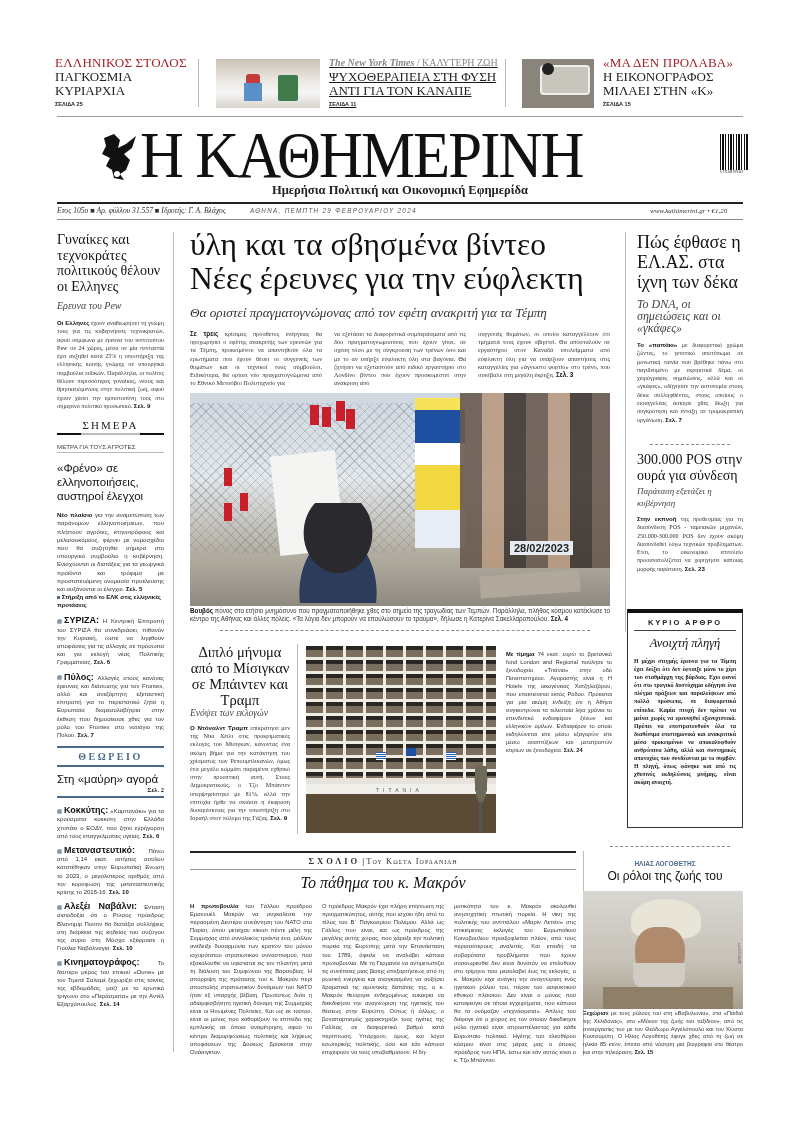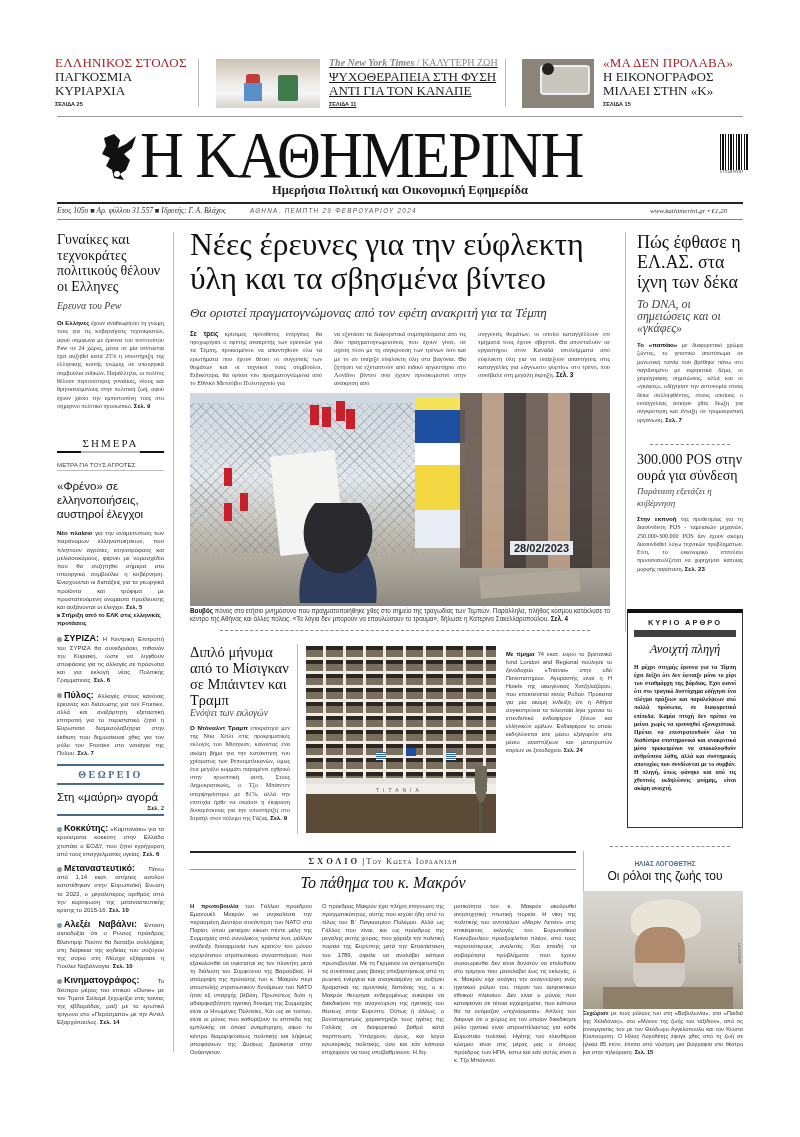--- a/index.html
+++ b/index.html
@@ -82,21 +82,21 @@
 <div class="abs" style="left:57px;top:232px;width:107px;">
   <div>
     <div class="serif" style="font-size:14px;line-height:15.5px;color:#111;">Γυναίκες και τεχνοκράτες πολιτικούς θέλουν οι Ελληνες</div>
     <div class="serif" style="font-size:10px;font-style:italic;margin-top:6px;color:#444;">Ερευνα του Pew</div>
     <div class="body-serif" style="margin-top:8px;font-size:6.1px;line-height:8.3px;">
       <span class="b sans">Οι Ελληνες</span><span> έχουν αναθεωρήσει τη γνώμη τους για τις κυβερνήσεις τεχνοκρατών, αφού σύμφωνα με έρευνα του ινστιτούτου Pew σε 24 χώρες, μέσα σε μία πενταετία έχει αυξηθεί κατά 25% η υποστήριξη της ελληνικής κοινής γνώμης σε υπουργικά συμβούλια ειδικών. Παράλληλα, οι πολίτες θέλουν περισσότερες γυναίκες, νέους και θρησκευόμενους στην πολιτική ζωή, αφού έχουν χάσει την εμπιστοσύνη τους στο σημερινό πολιτικό προσωπικό.</span>
       <span class="pgref sans">Σελ. 9</span>
     </div>
   </div>
 
-  <div style="margin-top:27px;position:relative;height:18px;">
+  <div style="margin-top:9px;position:relative;height:18px;">
     <div style="position:absolute;left:0;right:0;bottom:2px;height:2px;background:linear-gradient(90deg,#111 0 22%,#bbb 22% 78%,#111 78% 100%);"></div>
     <div class="serif" style="text-align:center;font-size:11px;letter-spacing:2px;color:#222;">ΣΗΜΕΡΑ</div>
   </div>
   <div class="sans" style="margin-top:6px;font-size:6.2px;color:#444;border-bottom:1px solid #bbb;padding-bottom:2px;">ΜΕΤΡΑ ΓΙΑ ΤΟΥΣ ΑΓΡΟΤΕΣ</div>
   <div>
     <div class="sans" style="margin-top:8px;font-size:11.5px;line-height:14px;color:#111;">«Φρένο» σε ελληνοποιήσεις, αυστηροί έλεγχοι</div>
     <div class="body-text" style="margin-top:8px;font-size:6px;line-height:8.2px;">
       <span class="b">Νέο πλαίσιο</span><span> για την αναμετώπιση των παράνομων ελληνοποιήσεων, που πλήττουν αγρότες, κτηνοτρόφους και μελισσοκόμους, φέρνει με νομοσχέδιο που θα συζητηθεί σήμερα στο υπουργικό συμβούλιο η κυβέρνηση. Ενισχύονται οι διατάξεις για τα γεωργικά προϊόντα και τρόφιμα με προστατευόμενη ονομασία προέλευσης και αυξάνονται οι έλεγχοι.</span>
       <span class="pgref">Σελ. 5</span>
     </div>
@@ -136,22 +136,22 @@
     <span class="pgref">Σελ. 10</span>
   </div>
   <div class="body-text bullet-item" style="font-size:6px;line-height:8.2px;">
     <span class="bullet-dot"></span><span class="bullet-title">Κινηματογράφος:</span><span> Το δεύτερο μέρος του επικού «Dune» με τον Τιμοτέ Σαλαμέ ξεχωρίζει στις ταινίες της εβδομάδας, μαζί με το ερωτικό τρίγωνο στο «Περάσματα» με την Αντέλ Εξαρχόπουλος.</span>
     <span class="pgref">Σελ. 14</span>
   </div>
 </div>
 <div class="vline" style="left:173px;top:232px;height:820px;"></div>
 
 <div class="abs" style="left:190px;top:228px;width:420px;">
+  <div class="serif" style="font-size:31.5px;line-height:34px;color:#111;white-space:nowrap;">ύλη και τα σβησμένα βίντεο</div>
   <div class="serif" style="font-size:31.5px;line-height:34px;color:#111;white-space:nowrap;">Νέες έρευνες για την εύφλεκτη</div>
-  <div class="serif" style="font-size:31.5px;line-height:34px;color:#111;white-space:nowrap;">ύλη και τα σβησμένα βίντεο</div>
   <div class="serif" style="margin-top:9px;font-size:13.2px;font-style:italic;color:#333;white-space:nowrap;">Θα οριστεί πραγματογνώμονας από τον εφέτη ανακριτή για τα Τέμπη</div>
   <div style="display:flex;gap:12px;margin-top:9px;">
     <div class="body-serif" style="flex:1;font-size:6.3px;line-height:8.2px;">
       <span class="b sans">Σε τρεις</span><span> κρίσιμες πρόσθετες ενέργειες θα προχωρήσει ο εφέτης ανακριτής των ερευνών για τα Τέμπη, προκειμένου να απαντηθούν όλα τα ερωτήματα που έχουν θέσει οι συγγενείς των θυμάτων και οι τεχνικοί τους σύμβουλοι. Ειδικότερα, θα ορίσει νέο πραγματογνώμονα από το Εθνικό Μετσόβιο Πολυτεχνείο για</span>
     </div>
     <div class="body-serif" style="flex:1;font-size:6.3px;line-height:8.2px;">να εξετάσει τα διαφορετικά συμπεράσματα από τις δύο πραγματογνωμοσύνες που έχουν γίνει, σε σχέση τόσο με τη σύγκρουση των τρένων όσο και με το αν υπήρξε εύφλεκτη ύλη στα βαγόνια. Θα ζητήσει να εξεταστούν από ειδικό εργαστήριο στο Λονδίνο βίντεο που έχουν προσκομιστεί στην ανάκριση από</div>
     <div class="body-serif" style="flex:1;font-size:6.3px;line-height:8.2px;">
       <span>συγγενείς θυμάτων, οι οποίοι καταγγέλλουν ότι τμήματά τους έχουν σβηστεί. Θα αποσταλούν σε εργαστήριο στον Καναδά υπολείμματα από εύφλεκτη ύλη για να υπάρξουν απαντήσεις στις καταγγελίες για «άγνωστο φορτίο» στο τρένο, που συνέβαλε στη μεγάλη έκρηξη.</span> <span class="pgref sans">Σελ. 3</span>
     </div>
   </div>
@@ -174,21 +174,21 @@
   <div class="abs" style="left:290px;top:180px;width:100px;height:22px;background:#b0a89a;transform:rotate(-4deg);"></div>
 
 </div>
 <div class="abs body-text" style="left:190px;top:607px;width:420px;font-size:6.3px;line-height:8.4px;">
   <span class="b">Βουβός</span><span> πόνος στο ετήσιο μνημόσυνο που πραγματοποιήθηκε χθες στο σημείο της τραγωδίας των Τεμπών. Παράλληλα, πλήθος κόσμου κατέκλυσε το κέντρο της Αθήνας και άλλες πόλεις. «Τα λόγια δεν μπορούν να επουλώσουν το τραύμα», δήλωσε η Κατερίνα Σακελλαροπούλου.</span>
   <span class="pgref">Σελ. 4</span>
 </div>
 <div class="hline" style="left:220px;top:630px;width:370px;height:0;border-top:1px dashed #888;background:none;"></div>
 
 <div class="abs" style="left:190px;top:644px;width:100px;">
-  <div class="serif" style="font-size:14.5px;line-height:16px;color:#111;">Διπλό μήνυμα από το Μίσιγκαν σε Μπάιντεν και Τραμπ</div>
+  <div class="serif" style="font-size:14.5px;line-height:16px;color:#111;text-align:center;">Διπλό μήνυμα από το Μίσιγκαν σε Μπάιντεν και Τραμπ</div>
   <div class="serif" style="font-size:9.5px;font-style:italic;color:#444;">Ενόψει των εκλογών</div>
   <div class="body-serif" style="margin-top:6px;font-size:6.2px;line-height:8.2px;">
     <span class="b sans">Ο Ντόναλντ Τραμπ</span><span> επικράτησε μεν της Νίκι Χέιλι στις προκριματικές εκλογές του Μίσιγκαν, κάνοντας ένα ακόμη βήμα για την κατάκτηση του χρίσματος των Ρεπουμπλικανών, όμως ένα μεγάλο κομμάτι παραμένει εχθρικό στην προοπτική αυτή. Στους Δημοκρατικούς, ο Τζο Μπάιντεν υπερψηφίστηκε με 81%, αλλά την επιτυχία ήρθε να σκιάσει η έκφραση δυσαρέσκειας για την υποστήριξη στο Ισραήλ στον πόλεμο της Γάζας.</span>
     <span class="pgref sans">Σελ. 9</span>
   </div>
 </div>
 <div class="vline" style="left:297px;top:644px;height:190px;"></div>
 
 <div class="photo" style="left:306px;top:646px;width:190px;height:187px;background:#e6e3dc;">
   <div class="abs" style="left:0;top:0;width:190px;height:132px;background:repeating-linear-gradient(180deg,#2a2722 0 4px,#7a6e5e 4px 11px,#efece4 11px 14px),#ddd;"></div>
@@ -238,21 +238,21 @@
 <div class="abs" style="left:637px;top:452px;width:106px;">
   <div class="serif" style="font-size:14px;line-height:16px;color:#111;">300.000 POS στην ουρά για σύνδεση</div>
   <div class="serif" style="margin-top:1px;font-size:9px;line-height:12px;font-style:italic;color:#444;">Παράταση εξετάζει η κυβέρνηση</div>
   <div class="body-serif" style="margin-top:6px;font-size:6.1px;line-height:8.3px;">
     <span class="b sans">Στην εκπνοή</span><span> της προθεσμίας για τη διασύνδεση POS - ταμειακών μηχανών, 250.000-300.000 POS δεν έχουν ακόμη διασυνδεθεί λόγω τεχνικών προβλημάτων. Ετσι, το οικονομικό επιτελείο προσανατολίζεται να χορηγήσει κάποιας μορφής παράταση.</span>
     <span class="pgref sans">Σελ. 23</span>
   </div>
 </div>
 
 <div class="abs" style="left:627px;top:609px;width:116px;height:219px;border:1px solid #333;border-top:4px solid #111;padding:5px 6px;">
-  <div class="sans" style="text-align:center;font-size:7.5px;font-weight:bold;letter-spacing:2px;color:#222;border-bottom:7px solid #404040;padding-bottom:3px;">ΚΥΡΙΟ ΑΡΘΡΟ</div>
+  <div class="sans" style="text-align:center;font-size:7.5px;font-weight:bold;letter-spacing:2px;color:#222;border-bottom:1px solid #404040;padding-bottom:3px;">ΚΥΡΙΟ ΑΡΘΡΟ</div>
   <div class="serif" style="margin-top:5px;text-align:center;font-size:12.5px;font-style:italic;color:#111;">Ανοιχτή πληγή</div>
   <div class="body-serif" style="margin-top:6px;font-size:5.9px;line-height:8.1px;font-weight:bold;color:#222;">Η μέχρι στιγμής έρευνα για τα Τέμπη έχει δείξει ότι δεν έφταιξε μόνο το χέρι του σταθμάρχη της βάρδιας. Εχει φανεί ότι στο τραγικό δυστύχημα οδήγησε ένα πλέγμα πράξεων και παραλείψεων από πολλά πρόσωπα, σε διαφορετικά επίπεδα. Καμία πτυχή δεν πρέπει να μείνει χωρίς να ερευνηθεί εξονυχιστικά. Πρέπει να επιστρατευθούν όλα τα διαθέσιμα επιστημονικά και ανακριτικά μέσα προκειμένου να αποκαλυφθούν ανθρώπινα λάθη, αλλά και συστημικές αποτυχίες που συνδέονται με το συμβάν. Η πληγή, όπως φάνηκε και από τις χθεσινές εκδηλώσεις μνήμης, είναι ακόμη ανοιχτή.</div>
 </div>
 
 <div class="hline" style="left:610px;top:846px;width:120px;height:0;border-top:1px dashed #888;background:none;"></div>
 <div class="abs" style="left:583px;top:860px;width:164px;">
   <div class="sans" style="text-align:center;font-size:6.5px;font-weight:bold;color:#4a6a8a;">ΗΛΙΑΣ ΛΟΓΟΘΕΤΗΣ</div>
   <div class="sans" style="text-align:center;font-size:12px;color:#111;margin-top:2px;">Οι ρόλοι της ζωής του</div>
 </div>
 <div class="photo" style="left:583px;top:891px;width:160px;height:118px;background:linear-gradient(180deg,#d9d7d2 0%,#c6c1b7 60%,#a79c8b 100%);">

